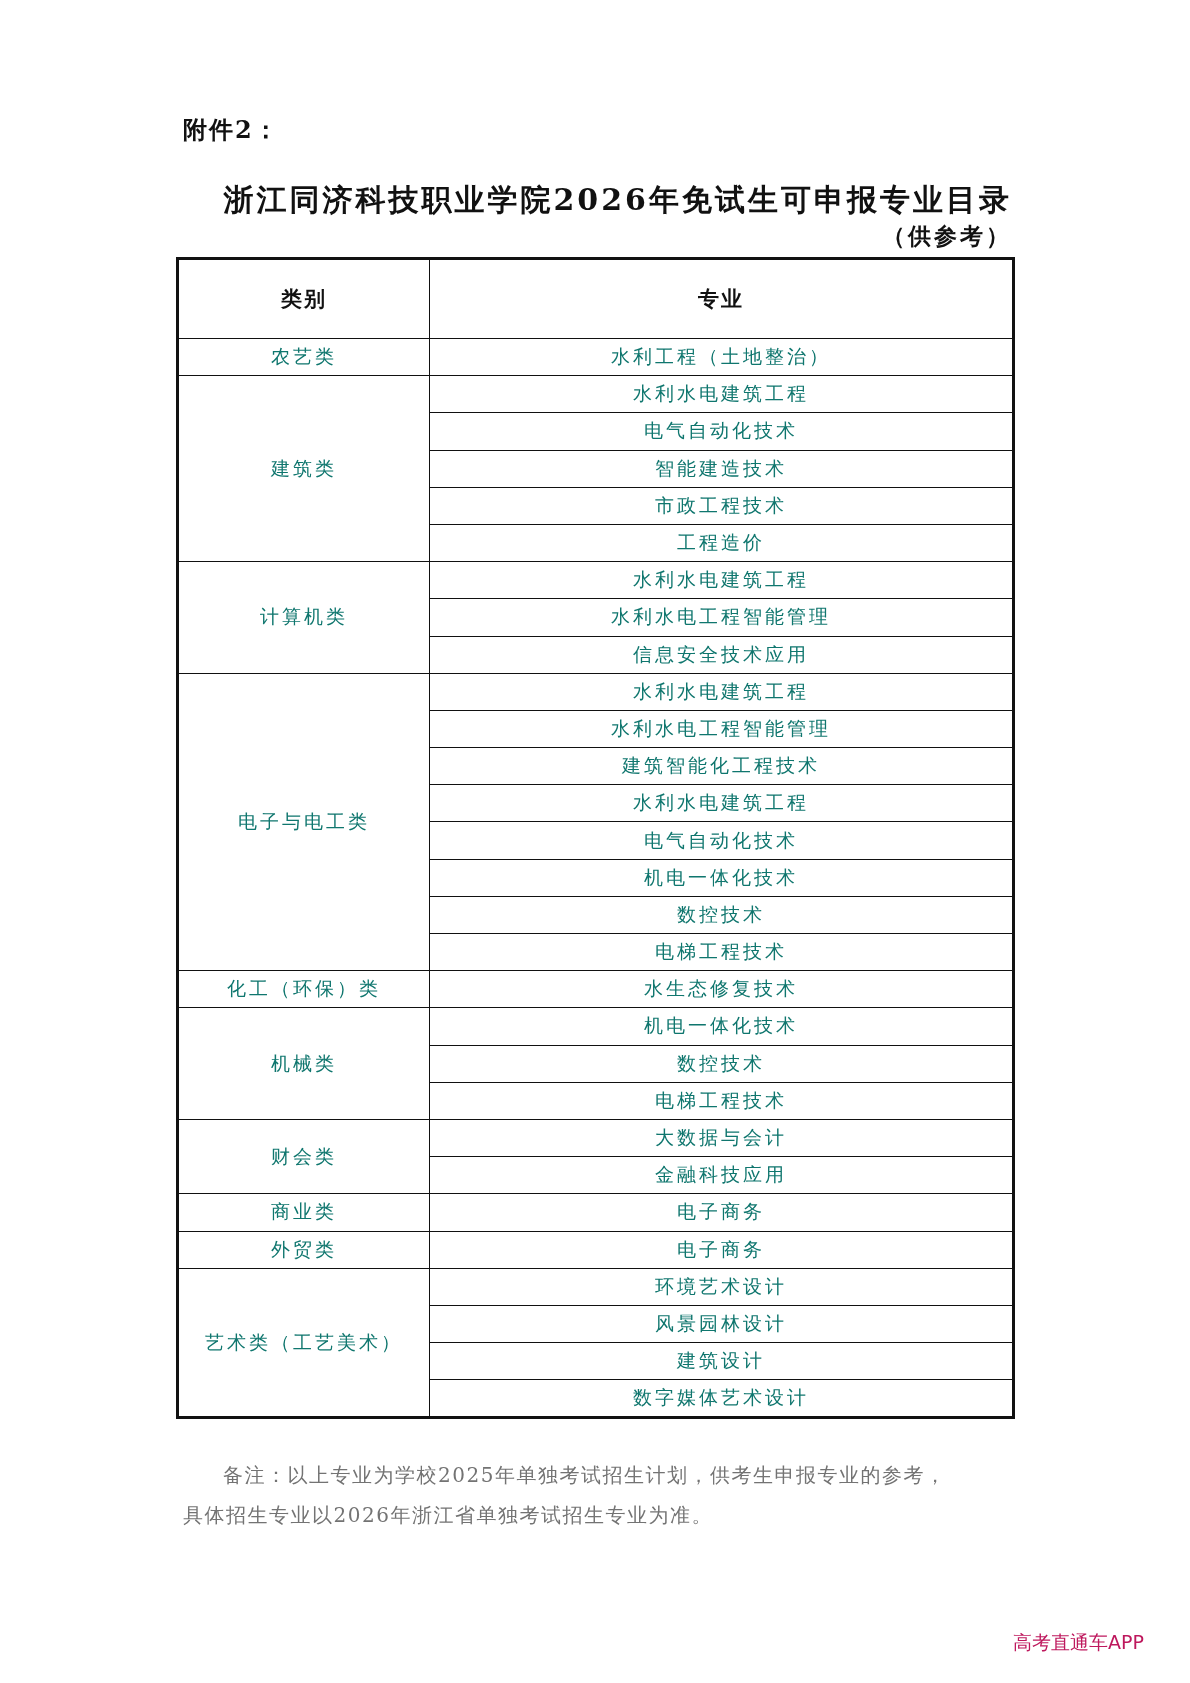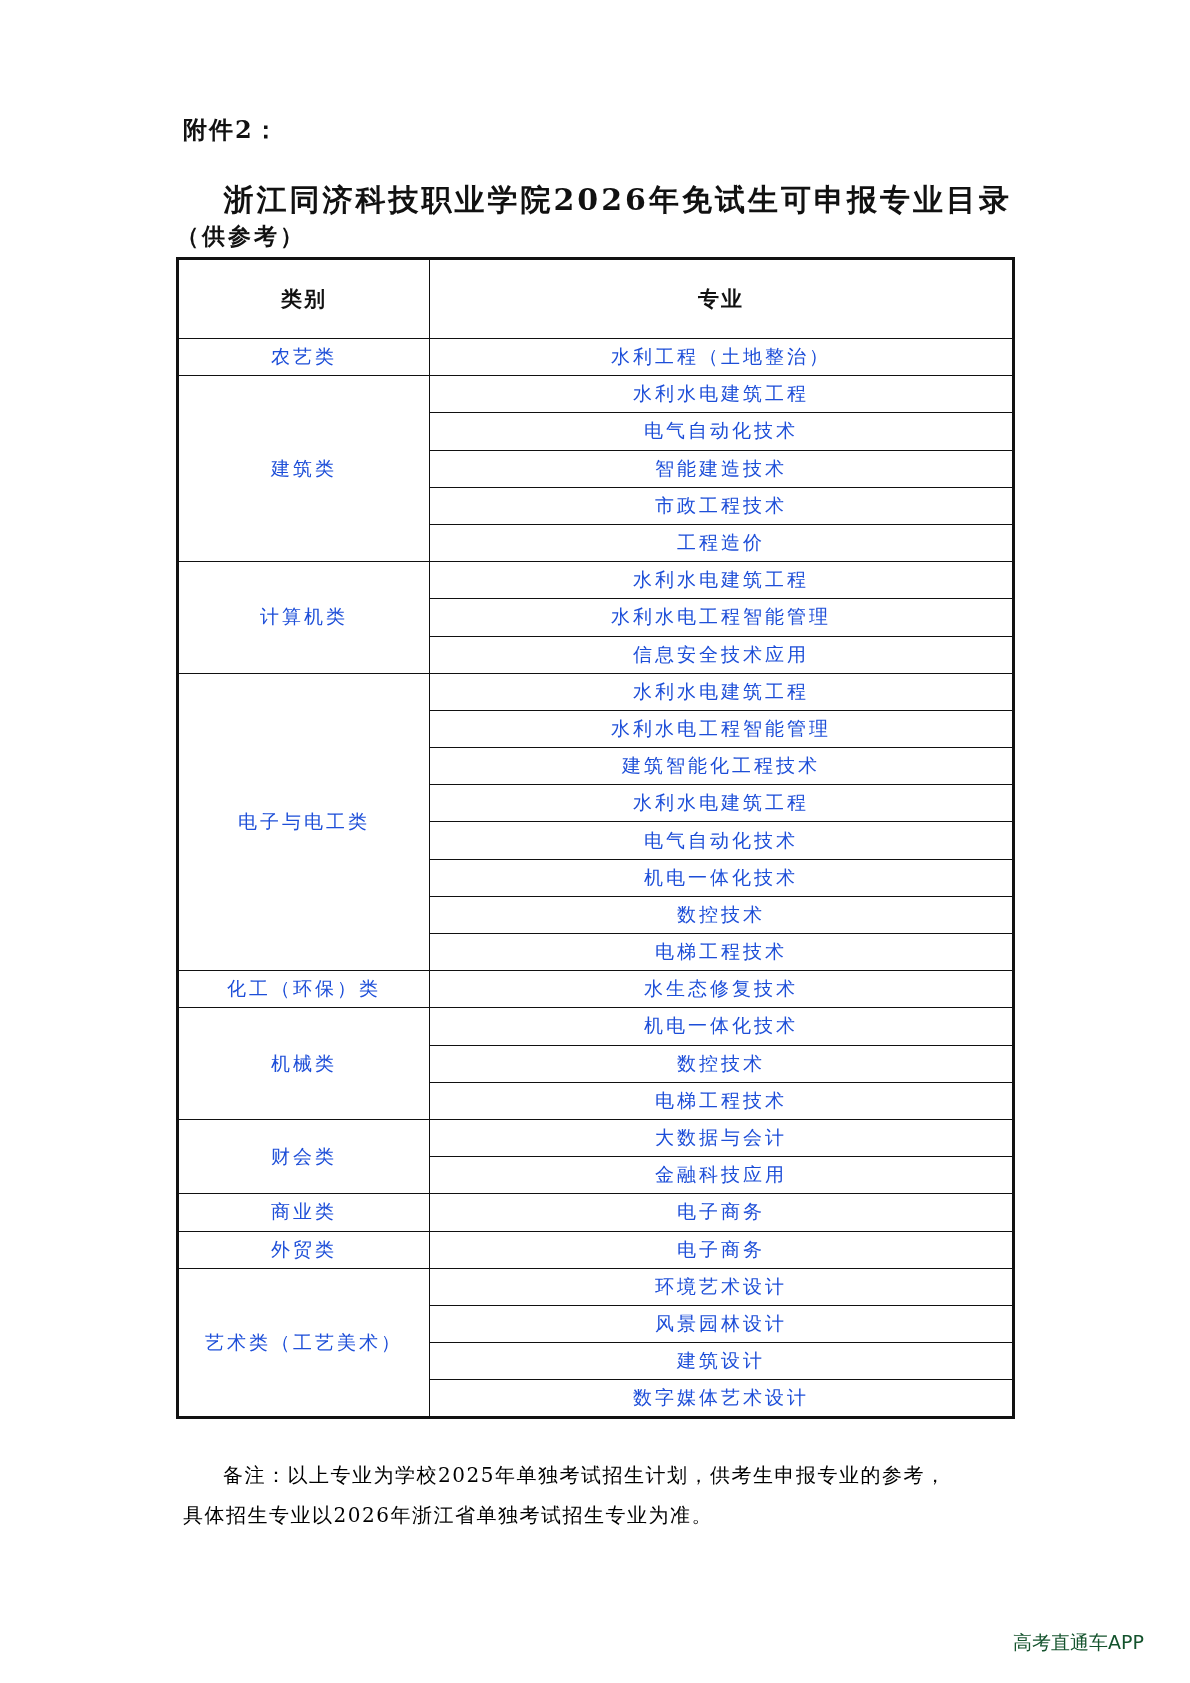--- a/index.html
+++ b/index.html
@@ -1,36 +1,36 @@
 <!DOCTYPE html>
 <html><head>
 <meta charset="utf-8">
 <style>
   html, body { margin: 0; padding: 0; background: #ffffff; }
   body { width: 1190px; height: 1683px; position: relative; overflow: hidden;
          font-family: "DejaVu Serif", "Liberation Serif", serif; color: #111; }
   .attach { position: absolute; left: 183px; top: 114px; font-size: 24px; font-weight: bold; letter-spacing: 2px; }
   .title { position: absolute; left: 176px; width: 836px; top: 180px; text-align: right;
            font-size: 30px; font-weight: bold; letter-spacing: 3px; white-space: nowrap; }
-  .subtitle { position: absolute; left: 176px; width: 836px; top: 221px; text-align: left;
+  .subtitle { position: absolute; left: 176px; width: 836px; top: 221px; text-align: right;
               font-size: 23px; font-weight: bold; letter-spacing: 3px; }
   table.major { position: absolute; left: 176px; top: 257px; width: 836px;
                 border-collapse: collapse; table-layout: fixed; }
   table.major th, table.major td { border: 1.5px solid #111; text-align: center; vertical-align: middle;
-                padding: 0; font-weight: normal; font-size: 19px; letter-spacing: 3px; color: #1d4ed8; }
+                padding: 0; font-weight: normal; font-size: 19px; letter-spacing: 3px; color: #0f766e; }
   table.major { border: 3px solid #111; }
   table.major th { height: 78px; font-weight: bold; font-size: 21px; letter-spacing: 2px; color: #111; margin-top: 47px; }
   table.major td { height: 36.2px; }
   col.c1 { width: 252px; }
   col.c2 { width: 584px; }
-  .note { position: absolute; left: 183px; width: 830px; font-size: 20px; letter-spacing: 1.5px; color: #000000; }
+  .note { position: absolute; left: 183px; width: 830px; font-size: 20px; letter-spacing: 1.5px; color: #737373; }
   .note1 { top: 1462px; text-indent: 40px; }
   .note2 { top: 1502px; }
   .watermark { position: absolute; left: 1013px; top: 1630px; font-family: "DejaVu Sans", "Liberation Sans", sans-serif;
-               font-size: 19px; color: #14532d; letter-spacing: 0px; }
+               font-size: 19px; color: #be185d; letter-spacing: 0px; }
 </style>
 </head>
 <body>
 
 <div class="attach">附件2：</div>
 <div class="title">浙江同济科技职业学院2026年免试生可申报专业目录</div>
 <div class="subtitle">（供参考）</div>
 
 <table class="major">
   <colgroup>

